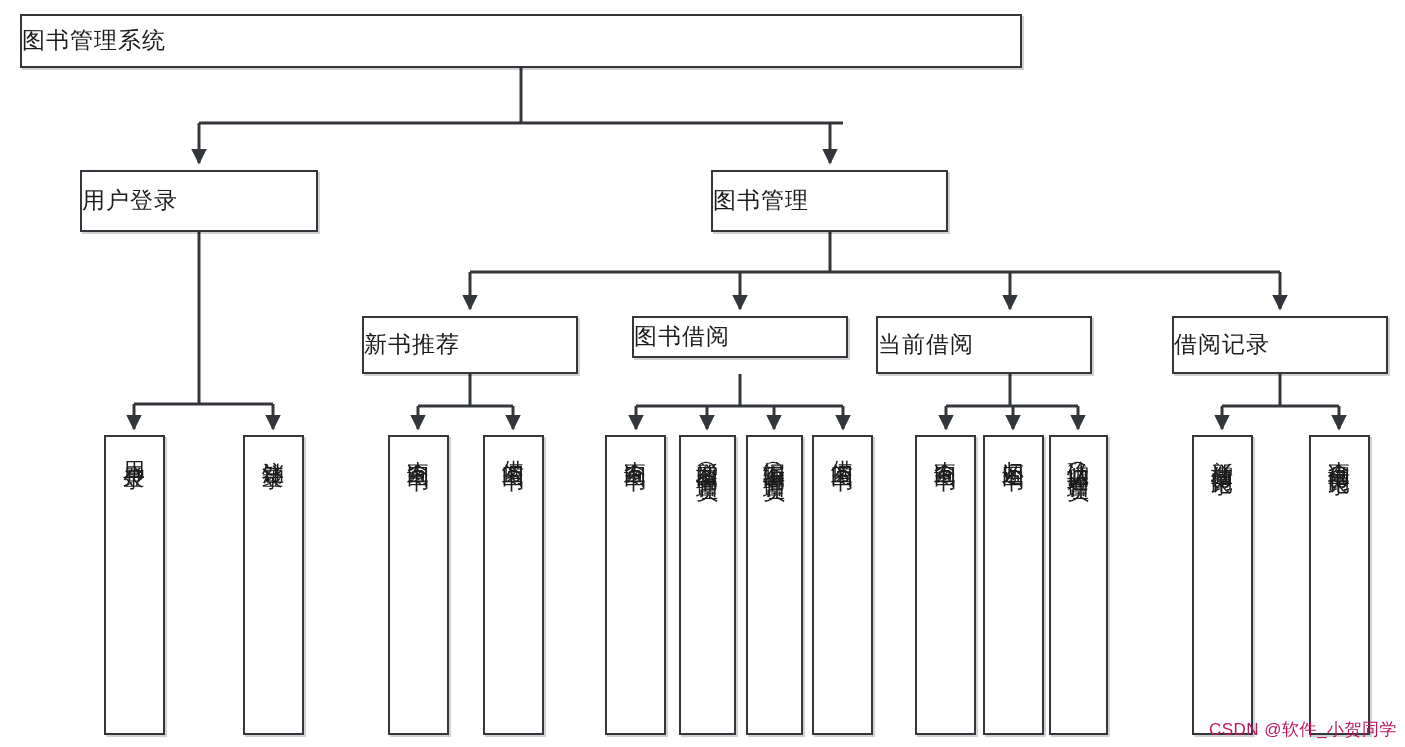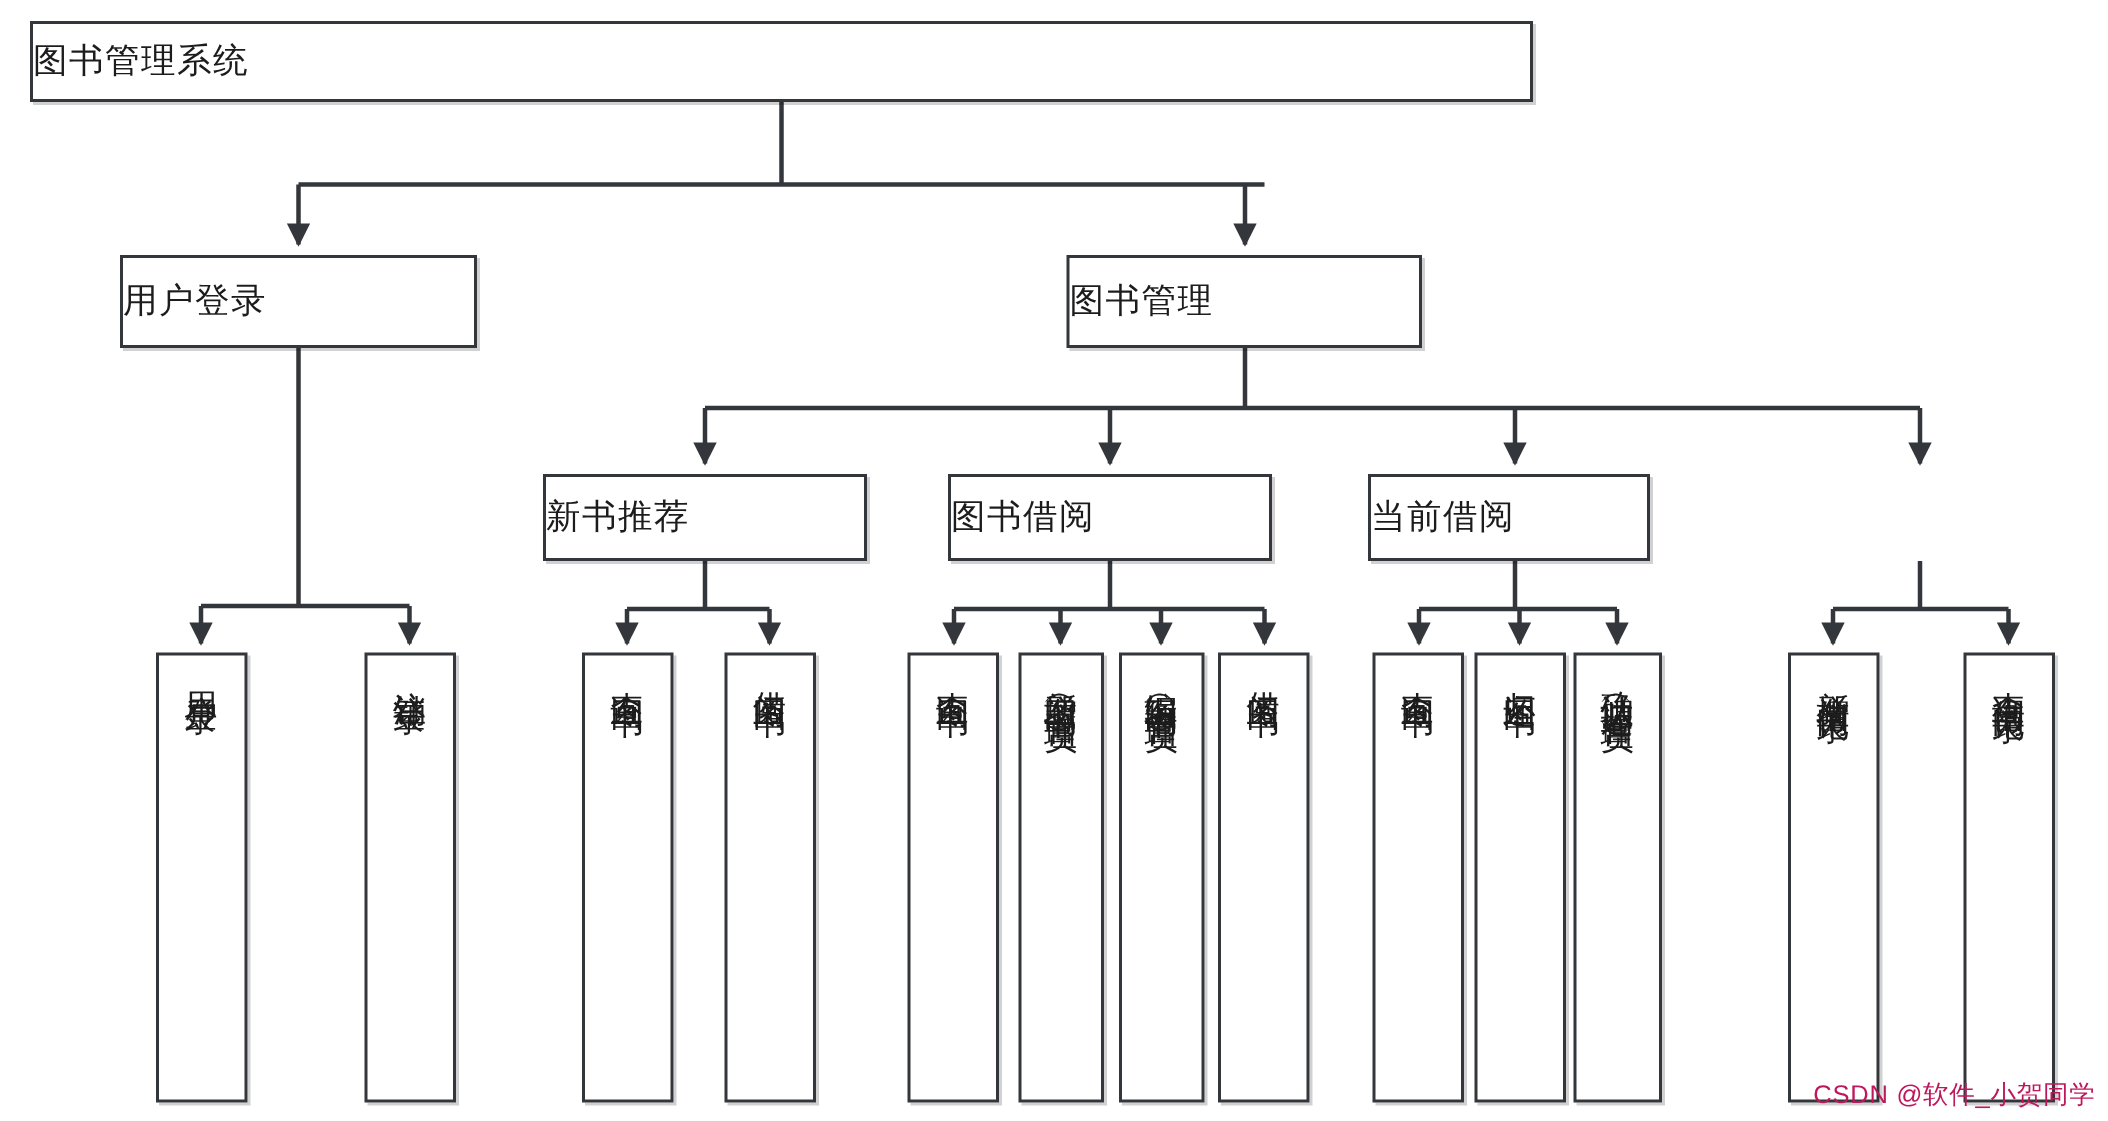--- a/index.html
+++ b/index.html
@@ -128,25 +128,28 @@
   <div class="node horiz" style="left: 80px; top: 170px; width: 238px; height: 62px;">
     <span>用户登录</span>
   </div>
   <div class="node horiz" style="left: 362px; top: 316px; width: 216px; height: 58px;">
     <span>新书推荐</span>
   </div>
 
   <div class="node horiz" style="left: 711px; top: 170px; width: 237px; height: 62px;">
     <span>图书管理</span>
   </div>
-  <div class="node horiz" style="left: 632px; top: 316px; width: 216px; height: 58px;">
+  <div class="node horiz" style="left: 632px; top: 316px; width: 216px; height: 42px;">
     <span>图书借阅</span>
   </div>
-  <div class="node horiz" style="left: 912px; top: 316px; width: 188px; height: 58px;">
+  <div class="node horiz" style="left: 876px; top: 316px; width: 216px; height: 58px;">
     <span>当前借阅</span>
+  </div>
+  <div class="node horiz" style="left: 1172px; top: 316px; width: 216px; height: 58px;">
+    <span>借阅记录</span>
   </div>
 
   <div class="node vert" style="left: 104px; top: 435px; width: 61px; height: 300px;">
     <span class="vtext">用户登录</span>
   </div>
   <div class="node vert" style="left: 243px; top: 435px; width: 61px; height: 300px;">
     <span class="vtext">注销登录</span>
   </div>
   <div class="node vert" style="left: 388px; top: 435px; width: 61px; height: 300px;">
     <span class="vtext">查询图书</span>

